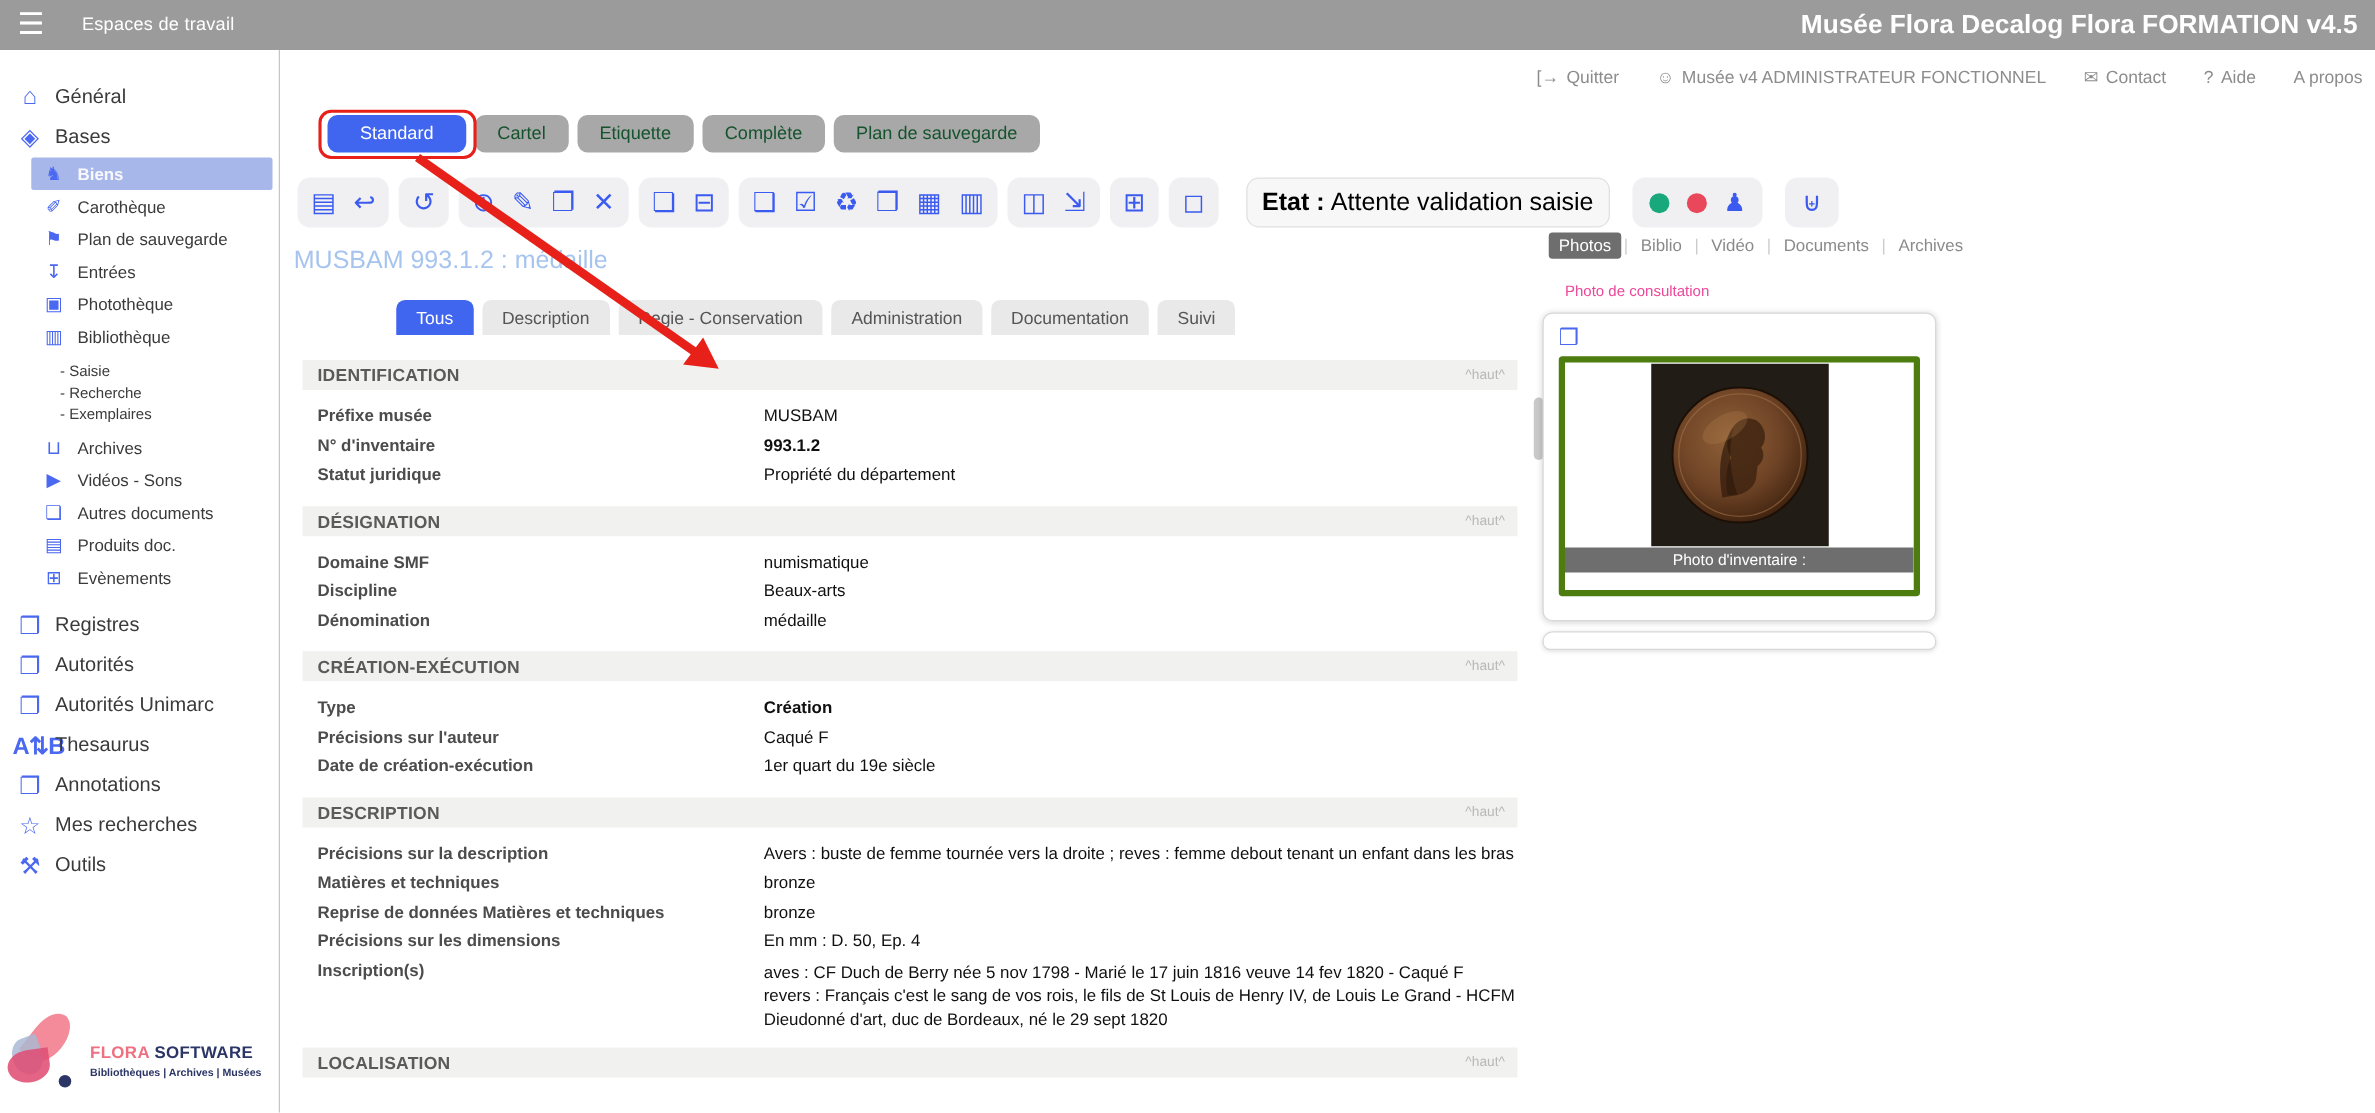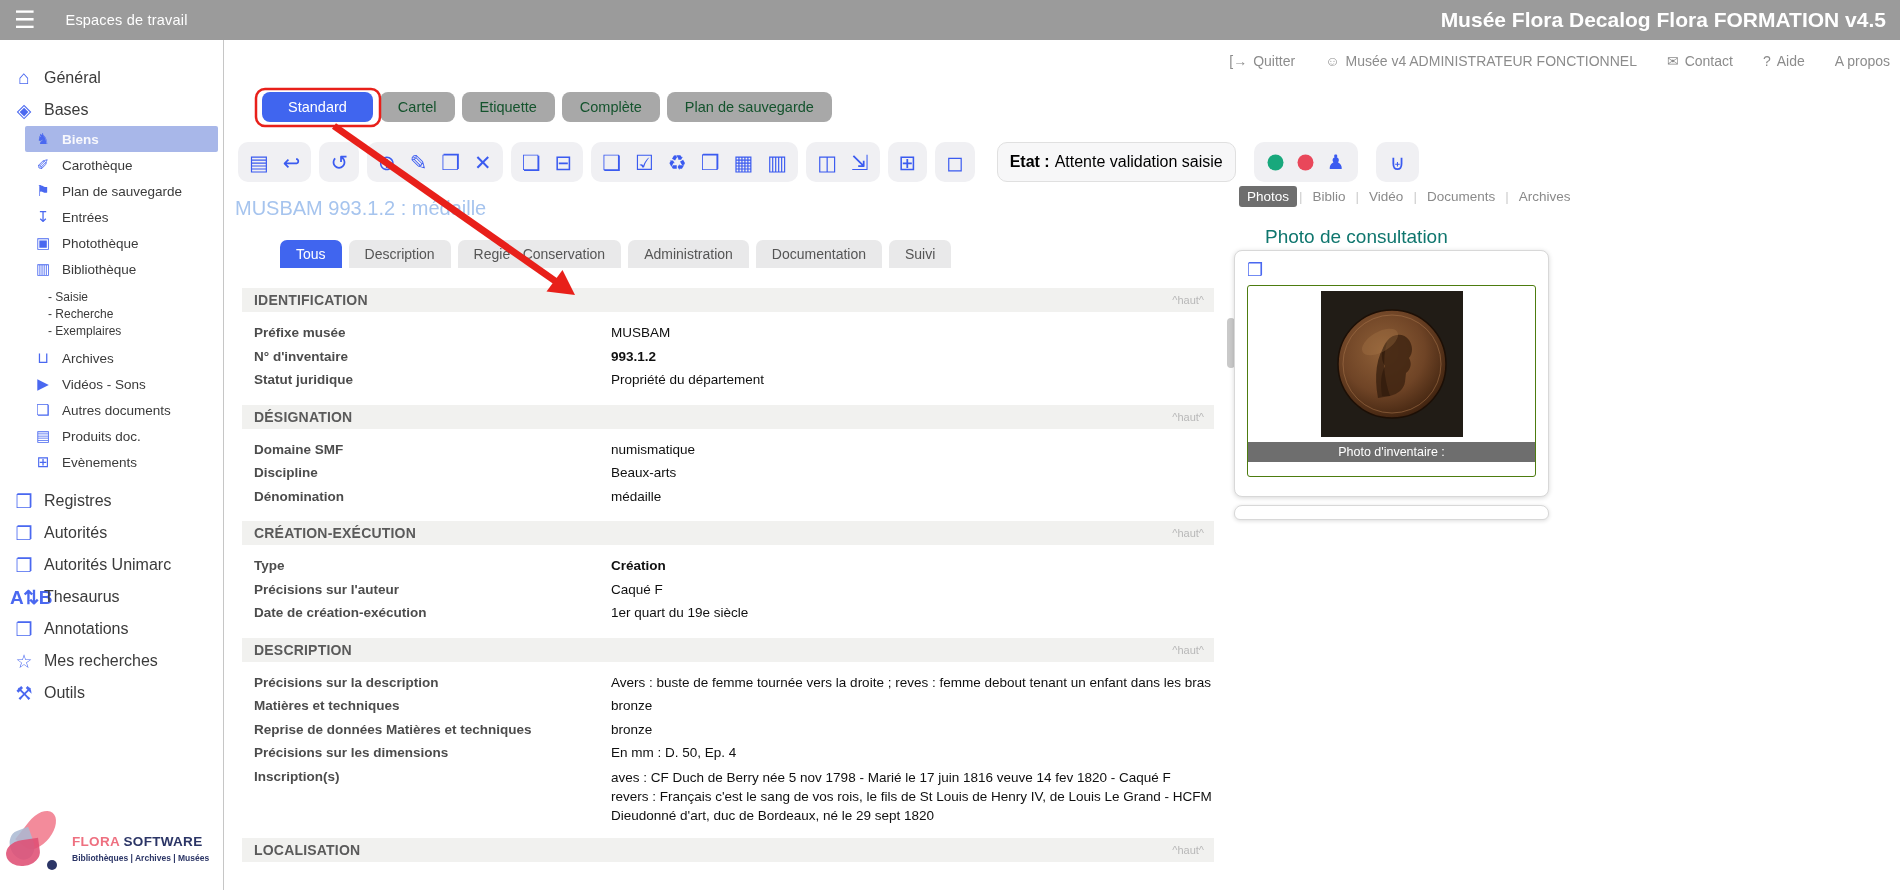--- a/index.html
+++ b/index.html
@@ -57,34 +57,34 @@
   .vtab { background:#a8a8a8; color:#14532d; font-size:14.5px; padding:7px 18px;
     border-radius:8px; cursor:pointer; }
   .vtab.active { background:#4065ef; color:#fff; padding:7px 26px; }
 
   
   .toolbar { position:absolute; left:238px; top:142px; display:flex; gap:8px; align-items:center; height:40px; }
   .tgroup { background:#f0f0f3; border-radius:10px; height:40px; display:flex;
     align-items:center; gap:14px; padding:0 11px; }
   .ticon { color:#3b5bf0; font-size:21px; line-height:1; cursor:pointer; }
   .etat { background:#f7f7f8; border:1px solid #e0e0e0; border-radius:10px; height:40px;
-    display:flex; align-items:center; padding:0 12px; font-size:16px; margin-left:14px; white-space:nowrap; }
+    display:flex; align-items:center; padding:0 12px; font-size:20px; margin-left:14px; white-space:nowrap; }
   .etat b { margin-right:5px; }
   .dotpill { background:#f0f0f3; border-radius:10px; height:40px; display:flex;
     align-items:center; gap:13px; padding:0 13px; margin-left:10px; }
   .stamp { color:#3b5bf0; font-size:20px; cursor:pointer; }
   .basketpill { background:#f0f0f3; border-radius:10px; height:40px; display:flex;
     align-items:center; padding:0 14px; margin-left:10px; }
 
   
   .rectitle { position:absolute; left:235px; top:197px; font-size:20px; color:#a6c4ee; }
   .rectabs { position:absolute; left:280px; top:240px; display:flex; gap:7px; }
   .rtab { background:#e9e9ea; color:#555; font-size:14px; padding:6px 16px;
     border-radius:7px 7px 0 0; cursor:pointer; }
-  .rtab.active { background:#4065ef; color:#fff; }
+  .rtab.active { background:#4065ef; color:#fff;margin-left:37px; }
 
   
   .sections { position:absolute; left:242px; top:288px; width:972px; }
   .secbar { background:#f1f1ef; height:24px; display:flex; align-items:center;
     justify-content:space-between; padding:0 10px 0 12px; margin-bottom:9px; }
   .sectitle { font-size:14px; font-weight:bold; color:#5a5a5a; letter-spacing:.2px; }
   .toplink { font-size:11px; color:#b8b8b8; cursor:pointer; }
   .sec { margin-bottom:13px; }
   .frow { display:flex; padding-left:12px; }
   .flabel { width:357px; flex:none; font-size:13.5px; font-weight:bold; color:#4c4c4c; line-height:23.5px; }
@@ -93,26 +93,26 @@
   .multiline { white-space:pre-line; line-height:19px; padding-top:3px; }
 
   
   .grip { position:absolute; left:1227px; top:318px; width:8px; height:50px;
     background:#c9c9c9; border-radius:5px; cursor:pointer; }
   .rptabs { position:absolute; left:1239px; top:186px; display:flex; align-items:center;
     font-size:13.5px; color:#8a8a8a; }
   .rptab { padding:3px 8px; cursor:pointer; white-space:nowrap; }
   .rptab.active { background:#6e6e6e; color:#fff; border-radius:3px; }
   .rpsep { color:#cccccc; padding:0 2px; }
-  .rphead { position:absolute; left:1252px; top:226px; font-size:19px; color:#0f766e;margin-left:13px; }
+  .rphead { position:absolute; left:1252px; top:226px; font-size:12px; color:#ec4899; }
   .rpcard { position:absolute; left:1234px; top:250px; width:315px; height:247px;
     background:#fff; border:1px solid #d8d8d8; border-radius:8px;
     box-shadow:0 1px 5px rgba(0,0,0,.16); padding:8px 12px; }
   .rpfolder { color:#4a68f0; font-size:18px; cursor:pointer; }
-  .photobox { margin-top:4px; border:1px solid #4d7c0f; border-radius:3px; height:192px;
+  .photobox { margin-top:4px; border:5px solid #4d7c0f; border-radius:3px; height:192px;
     display:flex; flex-direction:column; align-items:stretch; overflow:hidden; }
   .photoarea { flex:1; display:flex; align-items:center; justify-content:center; }
   .medalimg { width:142px; height:146px; background:#211c16; display:flex;
     align-items:center; justify-content:center; }
   .invbar { height:20px; background:#6e6e6e; color:#fff; font-size:12.5px;
     display:flex; align-items:center; justify-content:center; }
   .photobox .below { height:14px; }
   .rpcard2 { position:absolute; left:1234px; top:505px; width:315px; height:15px;
     background:#fff; border:1px solid #d8d8d8; border-radius:8px 8px 6px 6px;
     box-shadow:0 1px 4px rgba(0,0,0,.14); }

